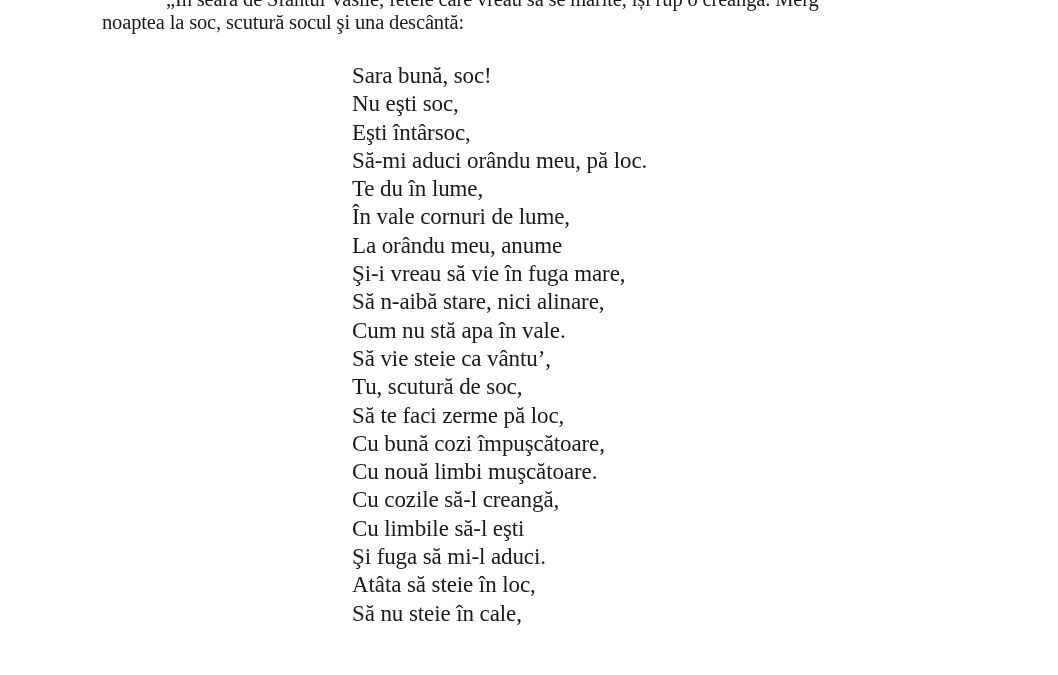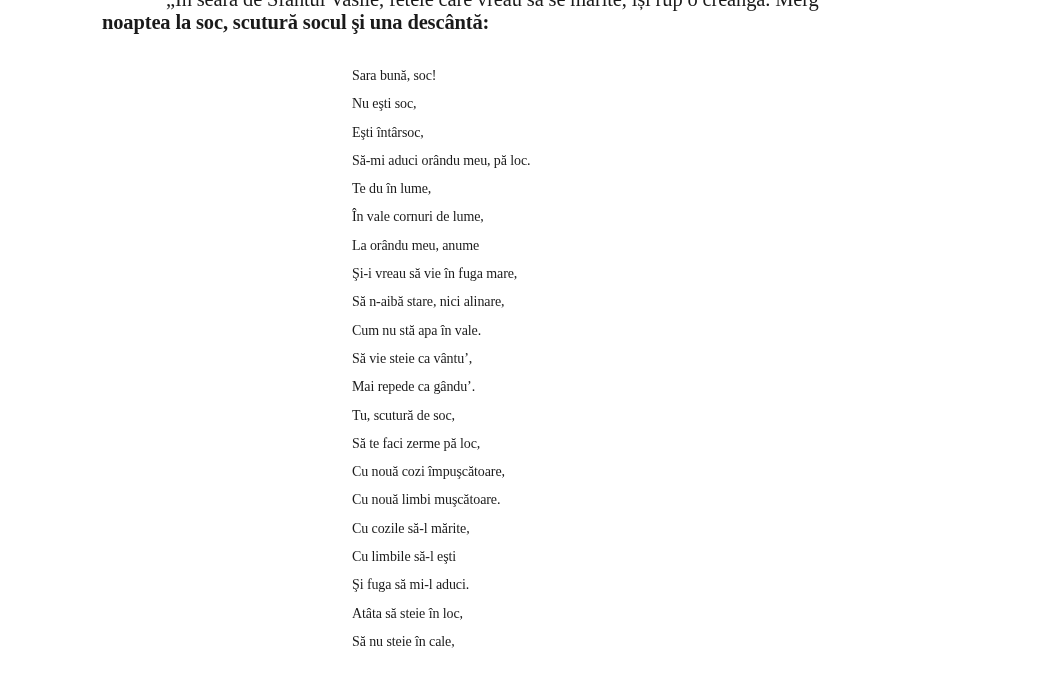--- a/index.html
+++ b/index.html
@@ -29,32 +29,31 @@
     line-height: 24px;
     white-space: nowrap;
     letter-spacing: -0.15px;
   }
   .prose-line.clipped {
     top: -13px;
     left: 166px;
   }
   .prose-line.second {
     top: 10px;
-    font-weight: bold;
   }
   .poem {
     position: absolute;
     left: 352px;
     top: 62px;
     margin: 0;
     padding: 0;
     list-style: none;
   }
   .poem li {
-    font-size: 14px;
+    font-size: 23px;
     height: 28.3px;
     line-height: 28.3px;
     white-space: nowrap;
     letter-spacing: -0.1px;
   }
 </style>
 </head>
 <body>
 
 <div class="page">
@@ -67,25 +66,24 @@
     <li>Nu eşti soc,</li>
     <li>Eşti întârsoc,</li>
     <li>Să-mi aduci orându meu, pă loc.</li>
     <li>Te du în lume,</li>
     <li>În vale cornuri de lume,</li>
     <li>La orându meu, anume</li>
     <li>Şi-i vreau să vie în fuga mare,</li>
     <li>Să n-aibă stare, nici alinare,</li>
     <li>Cum nu stă apa în vale.</li>
     <li>Să vie steie ca vântu’,</li>
-    <li>Mai repede ca gându’.</li>
     <li>Tu, scutură de soc,</li>
     <li>Să te faci zerme pă loc,</li>
-    <li>Cu nouă cozi împuşcătoare,</li>
+    <li>Cu bună cozi împuşcătoare,</li>
     <li>Cu nouă limbi muşcătoare.</li>
-    <li>Cu cozile să-l mărite,</li>
+    <li>Cu cozile să-l creangă,</li>
     <li>Cu limbile să-l eşti</li>
     <li>Şi fuga să mi-l aduci.</li>
     <li>Atâta să steie în loc,</li>
     <li>Să nu steie în cale,</li>
   </ul>
 
 </div>
 
 </body></html>

